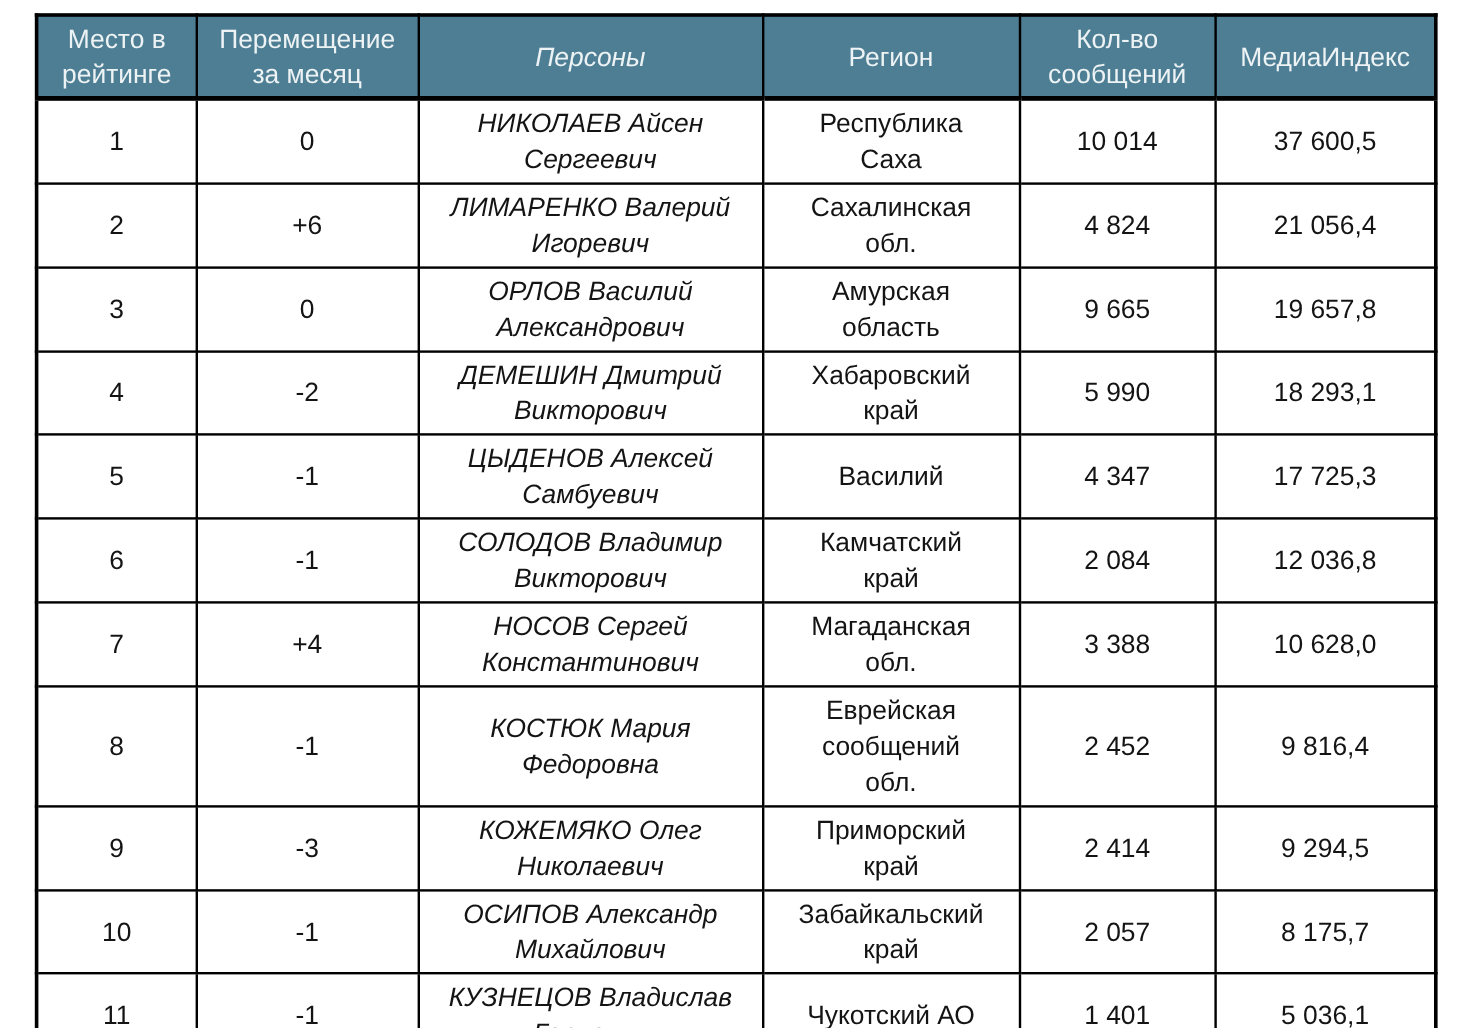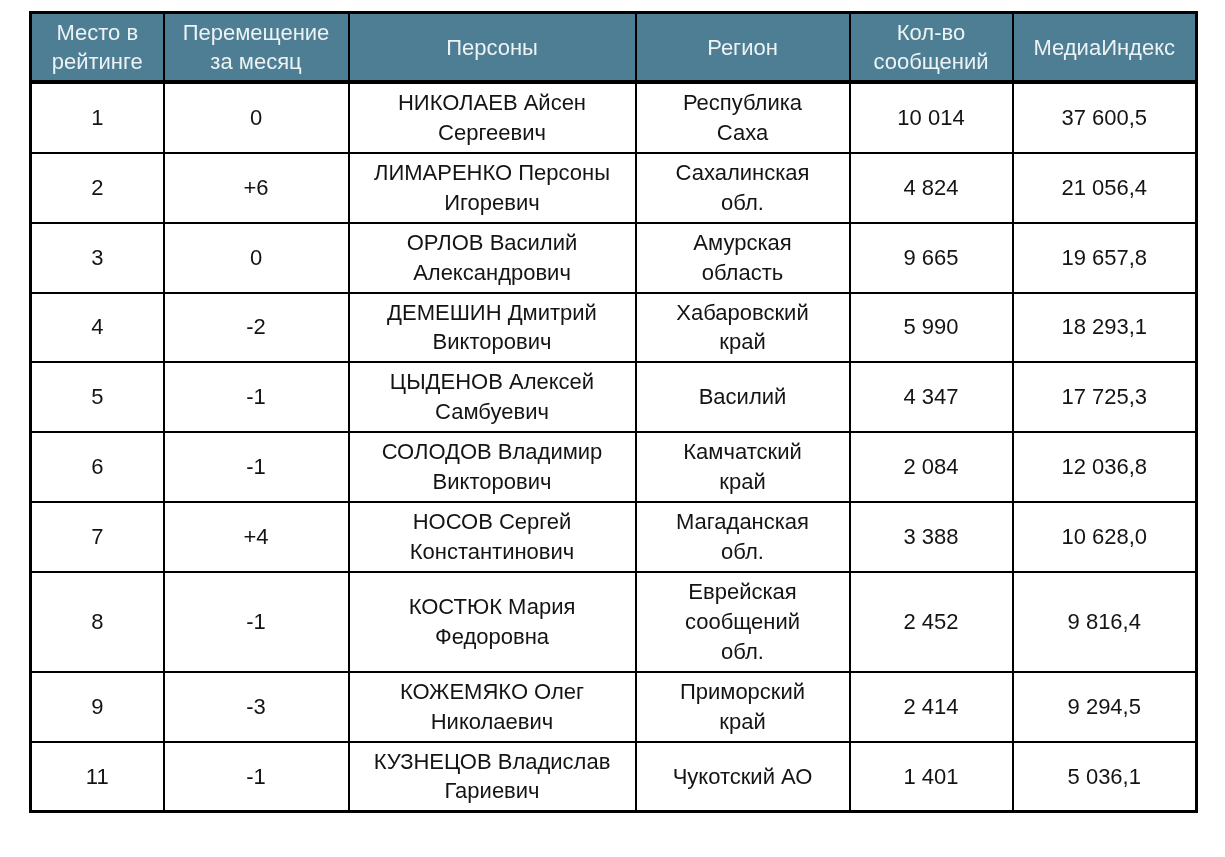--- a/index.html
+++ b/index.html
@@ -49,21 +49,21 @@
   }
   .rating td {
     background: var(--cell-bg, #fff);
     color: var(--cell-text, #141414);
     font-size: 22px;
     line-height: 1.36;
   }
   .rating tbody tr { height: 65px; }
   .rating tbody tr.tall { height: 100px; }
   .rating tbody tr.short { height: 61px; }
-  .al { text-align: left; padding-left: 14px; }
+  .al { text-align: left; padding-left: 14px; font-style: italic; }
 </style>
 </head>
 <body>
 
 <table class="rating">
   <colgroup>
     <col style="width:133px">
     <col style="width:185px">
     <col style="width:287px">
     <col style="width:214px">
@@ -90,21 +90,21 @@
       <td class="al">НИКОЛАЕВ Айсен
 Сергеевич</td>
       <td>Республика
 Саха</td>
       <td>10 014</td>
       <td>37 600,5</td>
     </tr>
     <tr>
       <td>2</td>
       <td>+6</td>
-      <td class="al">ЛИМАРЕНКО Персоны
+      <td class="al">ЛИМАРЕНКО Валерий
 Игоревич</td>
       <td>Сахалинская
 обл.</td>
       <td>4 824</td>
       <td>21 056,4</td>
     </tr>
     <tr>
       <td>3</td>
       <td>0</td>
       <td class="al">ОРЛОВ Василий
@@ -167,20 +167,30 @@
     <tr>
       <td>9</td>
       <td>-3</td>
       <td class="al">КОЖЕМЯКО Олег
 Николаевич</td>
       <td>Приморский
 край</td>
       <td>2 414</td>
       <td>9 294,5</td>
     </tr>
+    <tr>
+      <td>10</td>
+      <td>-1</td>
+      <td class="al">ОСИПОВ Александр
+Михайлович</td>
+      <td>Забайкальский
+край</td>
+      <td>2 057</td>
+      <td>8 175,7</td>
+    </tr>
     <tr class="short">
       <td>11</td>
       <td>-1</td>
       <td class="al">КУЗНЕЦОВ Владислав
 Гариевич</td>
       <td>Чукотский АО</td>
       <td>1 401</td>
       <td>5 036,1</td>
     </tr>
   </tbody>

